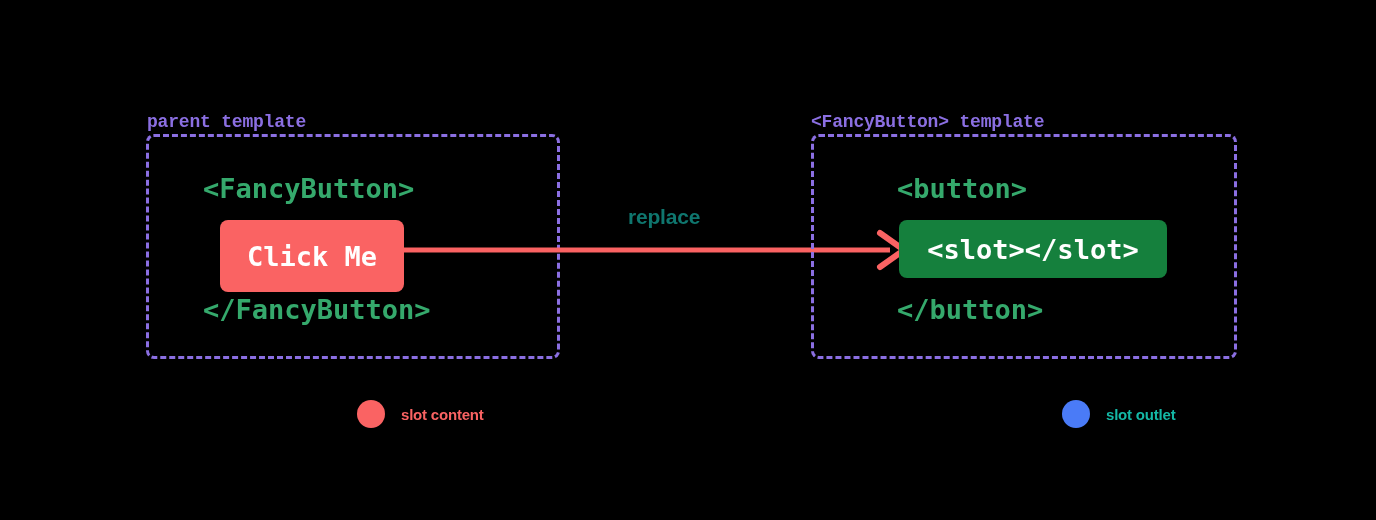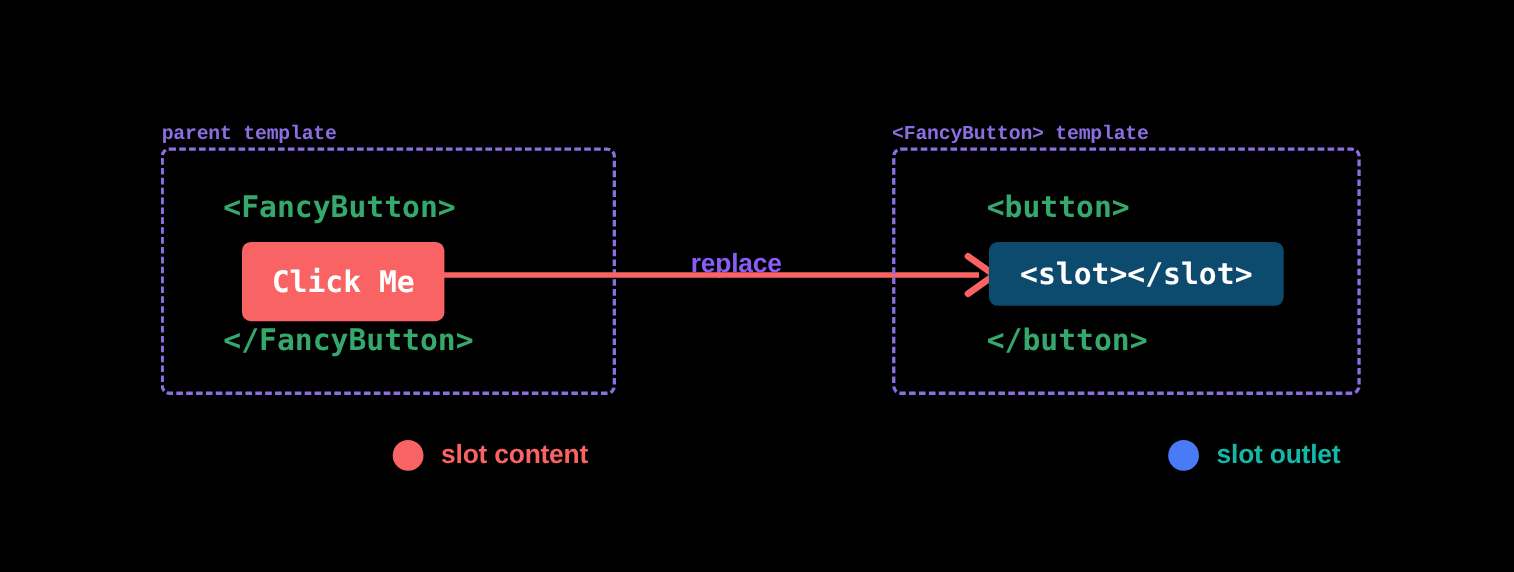--- a/index.html
+++ b/index.html
@@ -73,40 +73,39 @@
     color: #ffffff;
     white-space: pre;
     box-sizing: border-box;
   }
   #chip-content {
     left: 220px; top: 220px; width: 184px; height: 72px;
     background: #fa6363;
   }
   #chip-outlet {
     left: 899px; top: 220px; width: 268px; height: 58px;
-    background: #0c4a6e;
+    background: #15803d;
   }
 
   
   #arrow-svg {
     position: absolute;
     left: 400px; top: 225px;
     width: 515px; height: 50px;
     overflow: visible;
   }
   #arrow-label {
     position: absolute;
     left: 628px; top: 205px;
     font-family: "Liberation Sans", sans-serif;
     font-weight: bold;
-    font-size: 24px;
+    font-size: 21px;
     letter-spacing: -0.2px;
-    color: #8b5cf6;
+    color: #0f766e;
     white-space: nowrap;
-    margin-top: 21px;
   }
 
   
   .legend {
     position: absolute;
     display: flex;
     align-items: center;
     gap: 16px;
   }
   #legend-content { left: 357px; top: 400px; }
@@ -116,21 +115,21 @@
     width: 28px; height: 28px;
     border-radius: 50%;
     flex: none;
   }
   .legend-dot.red  { background: #fa6363; }
   .legend-dot.blue { background: #4a7bf7; }
 
   .legend-label {
     font-family: "Liberation Sans", sans-serif;
     font-weight: bold;
-    font-size: 24px;
+    font-size: 15px;
     letter-spacing: -0.2px;
     white-space: nowrap;
   }
   .legend-label.red  { color: #fa6363; }
   .legend-label.blue { color: #14b8a6; }
 </style>
 </head>
 <body>
 
 <div class="canvas">

